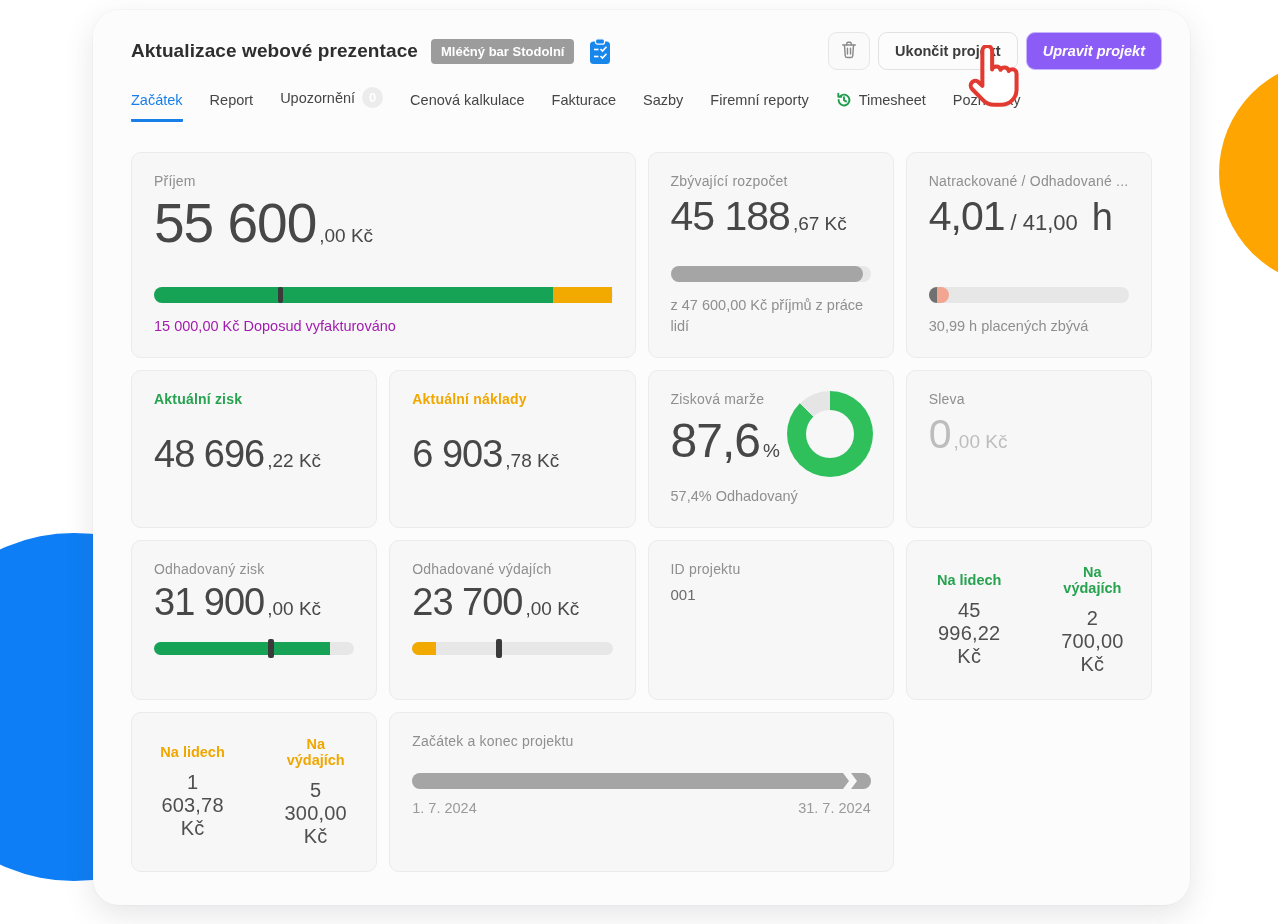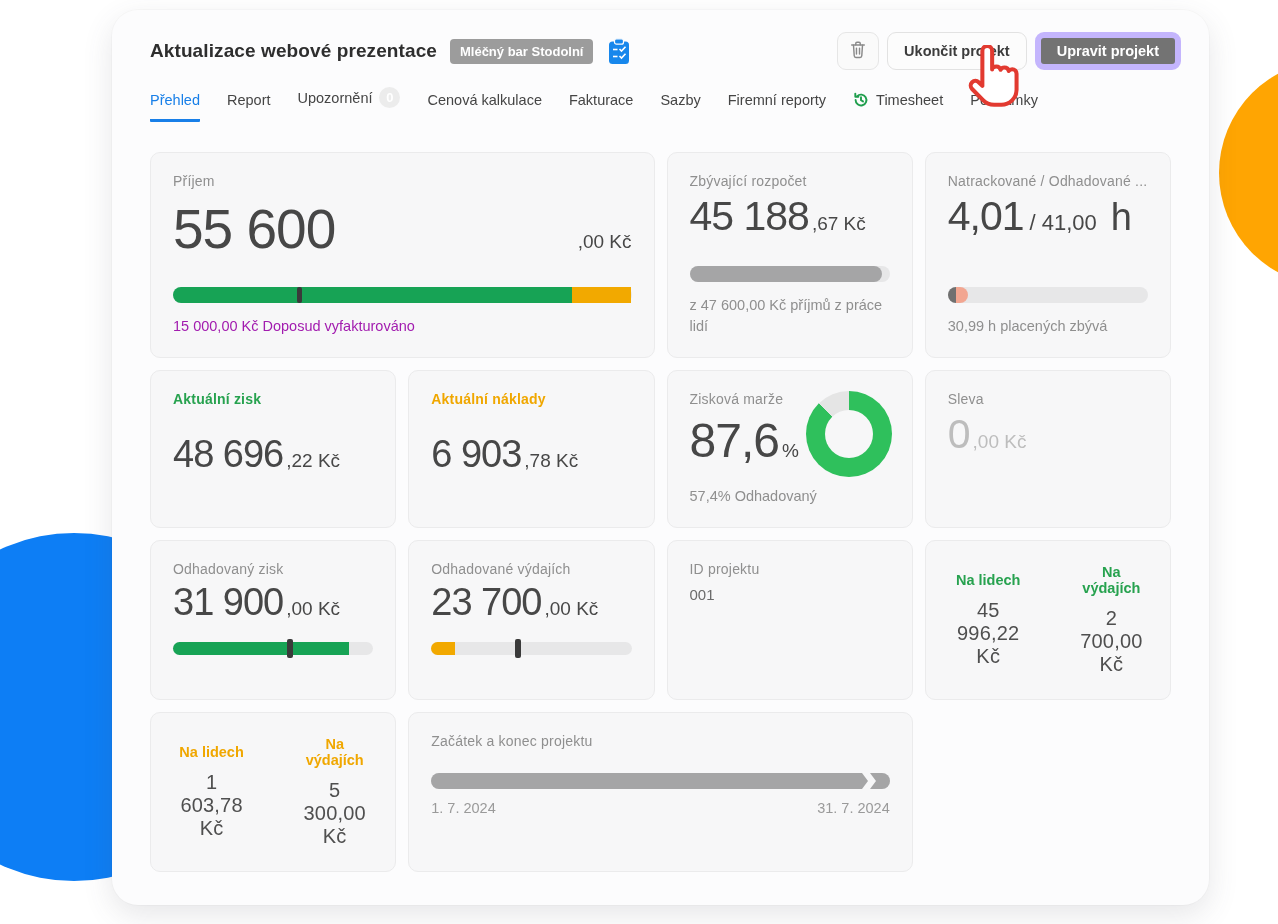--- a/index.html
+++ b/index.html
@@ -7,38 +7,38 @@
     width:1278px;height:924px;position:relative;overflow:hidden;
     background:#ffffff;font-family:"Liberation Sans", sans-serif;
     -webkit-font-smoothing:antialiased;
   }
   .stage{position:absolute;inset:0;border-radius:36px;overflow:hidden;background:#fff;}
   .circle{position:absolute;border-radius:50%;}
   .circle.blue{width:348px;height:348px;left:-100px;top:533px;background:#0d7ef5;}
   .circle.orange{width:226px;height:226px;left:1219px;top:60px;background:#ffa502;}
 
   .card{
-    position:absolute;left:112px;top:10px;width:1097px;height:895px;
+    position:absolute;left:93px;top:10px;width:1097px;height:895px;
     background:#fcfcfd;border-radius:26px;
     box-shadow:0 10px 30px rgba(80,80,90,.14), 0 0 0 1px rgba(0,0,0,.02);
   }
 
   
   .hdr{display:flex;align-items:center;gap:13px;padding:22px 16px 0 38px;}
   .hdr h1{margin:0;font-size:19px;font-weight:700;color:#2e2e2e;letter-spacing:.1px;}
   .client-badge{background:#9c9c9c;color:#fff;font-size:13px;font-weight:700;
     padding:5px 10px;border-radius:4px;white-space:nowrap;}
   .clip-ic{display:inline-flex;margin-left:2px;cursor:pointer;}
   .hdr-actions{margin-left:auto;display:flex;gap:8px;align-items:center;margin-right:12px;}
   .icon-btn{width:42px;height:38px;background:#fafafa;border:1px solid #e6e6e6;border-radius:9px;
     display:flex;align-items:center;justify-content:center;cursor:pointer;}
   .btn{height:38px;padding:0 16px;border-radius:9px;font-size:14.5px;font-weight:700;
     font-family:"Liberation Sans",sans-serif;cursor:pointer;}
   .btn.ghost{background:#fcfcfc;border:1px solid #e2e2e2;color:#3c3c3c;}
-  .btn.primary{background:#737373;border:6px solid #c4b5fd;color:#fff;}
+  .btn.primary{background:#8b5cf6;border:1px solid #c4b5fd;color:#fff;font-style:italic;}
 
   
   .tabs{display:flex;gap:27px;padding:17px 38px 0;align-items:flex-end;}
   .tab{display:flex;align-items:center;gap:7px;font-size:14.5px;color:#454545;
     padding-bottom:11px;border-bottom:3px solid transparent;border-radius:1px;
     cursor:pointer;text-decoration:none;white-space:nowrap;}
   .tab.active{color:#187fe8;border-bottom-color:#187fe8;}
   .tab-badge{width:21px;height:21px;border-radius:50%;background:#ececec;color:#fff;
     font-size:13px;font-weight:700;display:flex;align-items:center;justify-content:center;}
 
@@ -48,21 +48,21 @@
   .tile{background:#f7f7f8;border:1px solid #ebebec;border-radius:10px;
     padding:20px 22px;position:relative;display:flex;flex-direction:column;box-sizing:border-box;}
   .span2{grid-column:span 2;}
   .tile-label{font-size:14px;color:#8f8f8f;letter-spacing:.2px;
     white-space:nowrap;overflow:hidden;text-overflow:ellipsis;}
   .tile-label.green{color:#27a24f;font-weight:700;}
   .tile-label.yellow{color:#f0a700;font-weight:700;}
 
   .big{display:flex;align-items:baseline;color:#474747;font-weight:300;letter-spacing:-1px;}
   .big .dec{font-size:19px;font-weight:400;letter-spacing:0;margin-left:3px;color:#474747;}
-  .big.xl{font-size:55px;margin-top:8px;justify-content:space-between;}
+  .big.xl{font-size:55px;margin-top:2px;}
   .big.lg{font-size:41px;margin-top:4px;}
   .big.md{font-size:38px;margin-top:26px;}
   .big .mid{font-size:22px;font-weight:400;letter-spacing:0;margin-left:6px;}
   .big .unit-big{font-size:38px;margin-left:14px;font-weight:400;}
   .big.muted,.big.muted .dec{color:#bdbdbd;}
 
   .bar{position:relative;height:16px;border-radius:8px;background:#e7e7e8;display:flex;}
   .bar .seg{height:100%;}
   .bar .seg:first-child{border-radius:8px 0 0 8px;}
   .bar .seg:last-child{border-radius:0 8px 8px 0;}
@@ -133,21 +133,21 @@
             </svg>
           </span>
         </button>
         <button class="btn ghost">Ukončit projekt</button>
         <button class="btn primary">Upravit projekt</button>
       </div>
     </div>
 
     <nav class="tabs">
       <a class="tab active">
-          <span>Přehled</span>
+          <span>Začátek</span>
         </a>
       <a class="tab">
           <span>Report</span>
         </a>
       <a class="tab">
         <span>Upozornění</span>
         <span class="tab-badge">0</span>
       </a>
       <a class="tab">
           <span>Cenová kalkulace</span>

